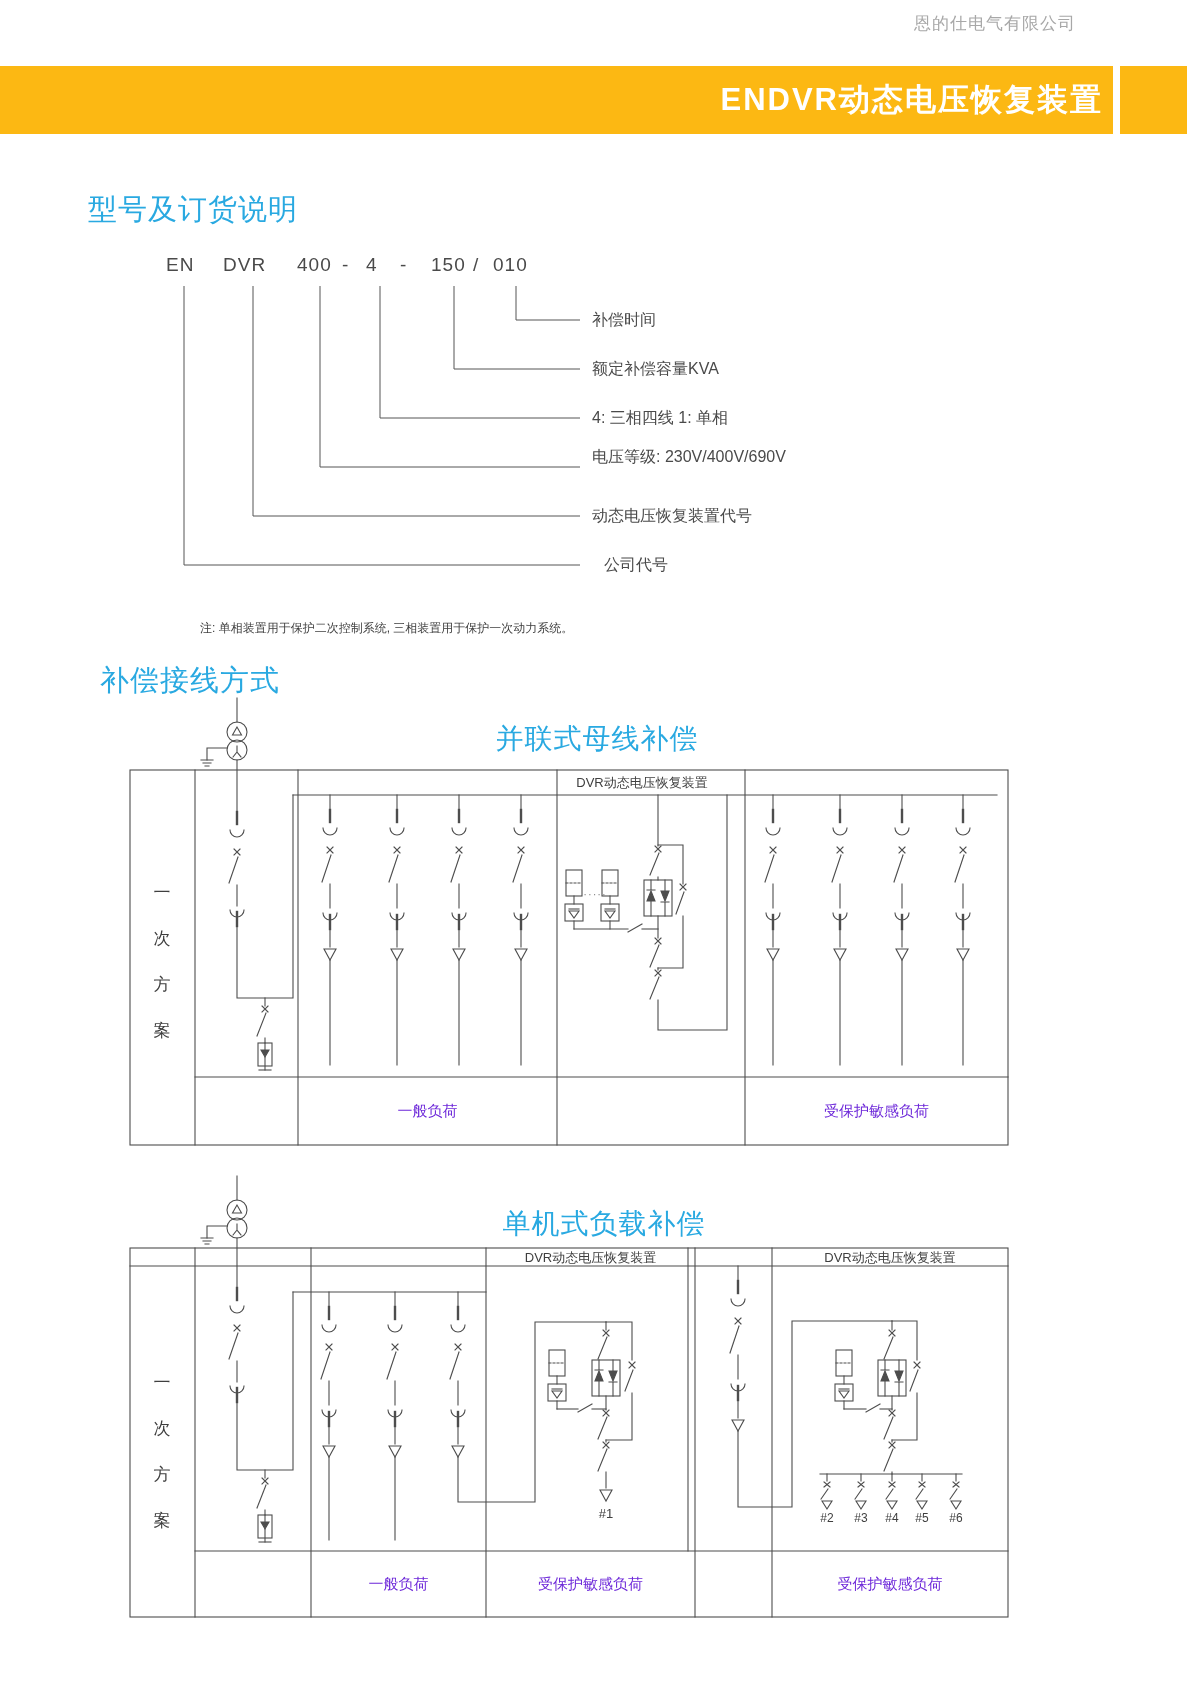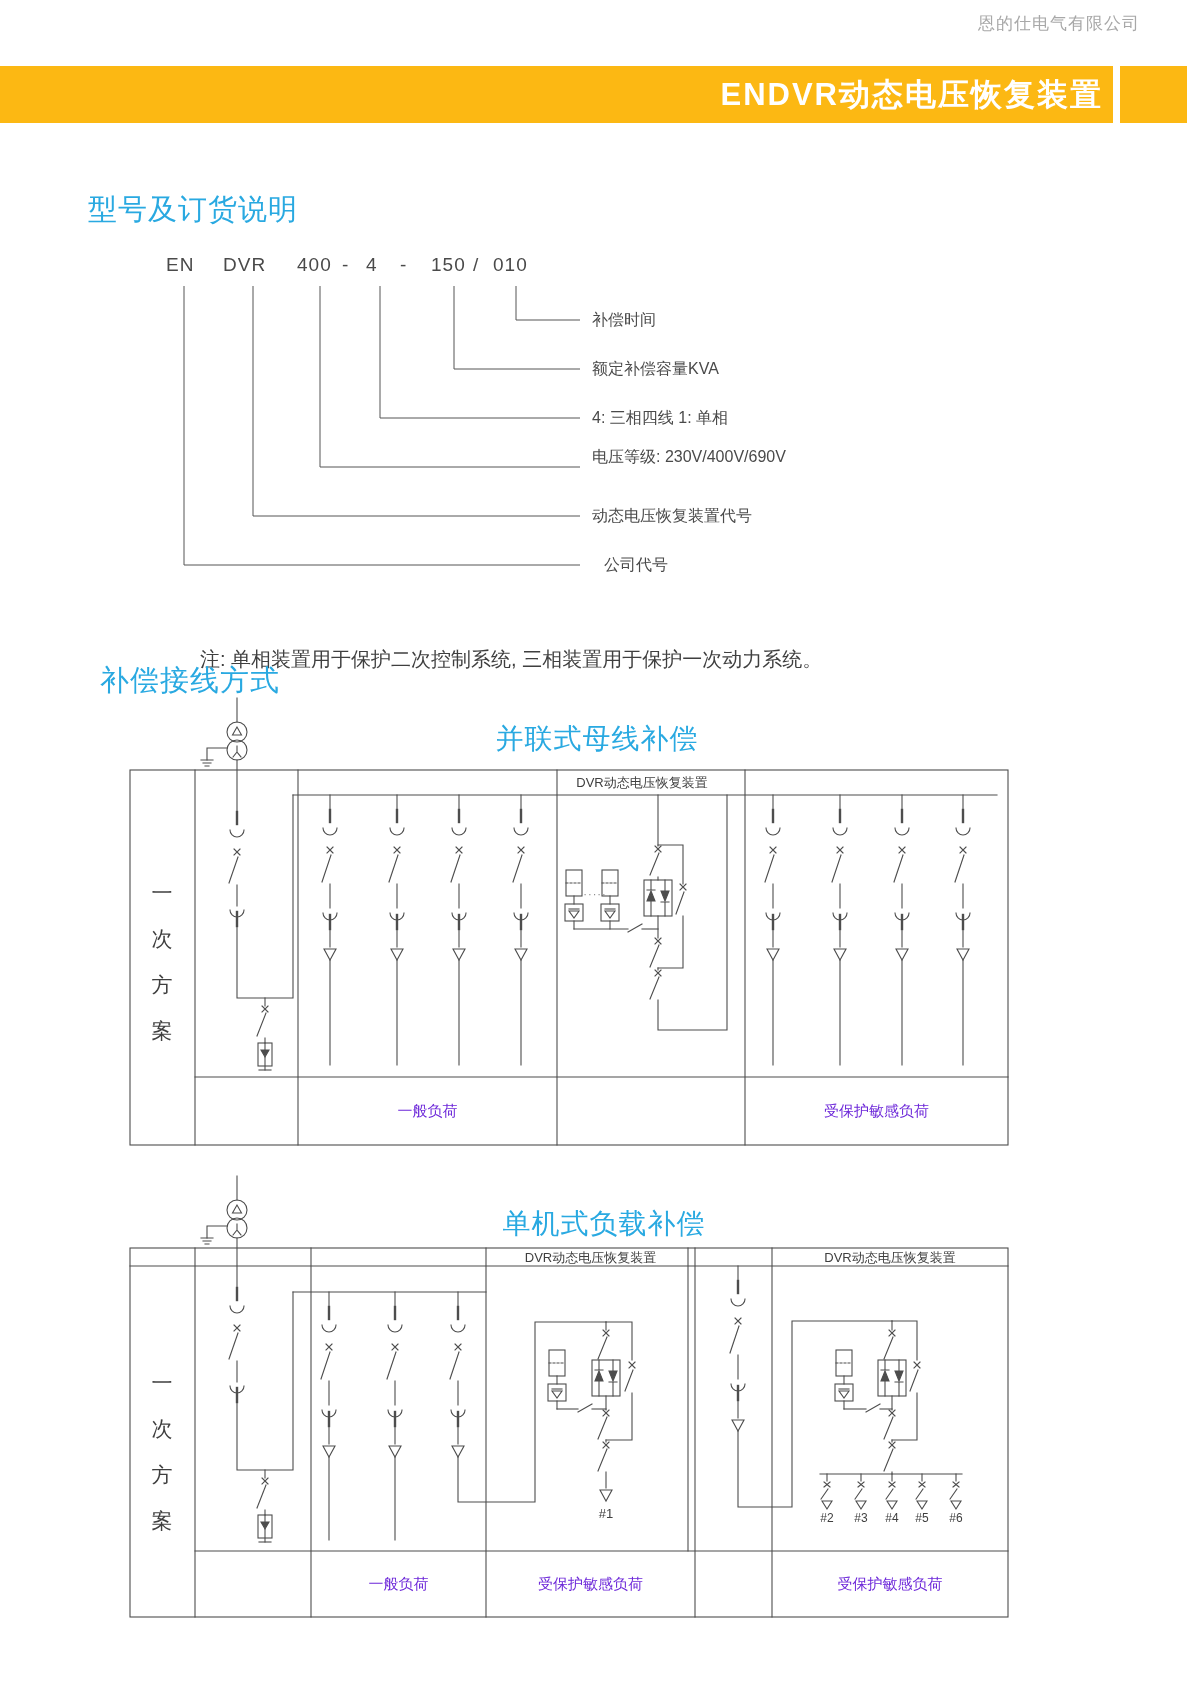--- a/index.html
+++ b/index.html
@@ -1,30 +1,30 @@
 <!DOCTYPE html>
 <html><head>
 <meta charset="utf-8">
 <style>
   html,body{margin:0;padding:0;background:#ffffff;}
   body{width:1200px;height:1683px;position:relative;font-family:"Liberation Sans",sans-serif;overflow:hidden;}
   .abs{position:absolute;}
   .ctr{text-align:center;}
   .blue-title{color:#29A9E1;font-size:29px;letter-spacing:1px;font-family:Liberation Serif, serif;}
-  .banner-bar{background:#FCB813;top:66px;height:57px;text-align:center;}
+  .banner-bar{background:#FCB813;top:66px;height:68px;text-align:center;}
   .banner-main{left:0;width:1113px;display:flex;align-items:center;justify-content:flex-end;}
   .banner-side{left:1120px;width:67px;}
   .banner-title{color:#ffffff;font-size:31px;font-weight:bold;letter-spacing:2px;padding-right:10px;}
-  .company{top:12px;left:732px;width:408px;text-align:right;color:#A8A8A8;font-size:17px;letter-spacing:1px;}
+  .company{top:12px;left:668px;width:408px;text-align:right;color:#A8A8A8;font-size:17px;letter-spacing:1px;}
   .model-tok{top:254px;color:#4A4A4A;font-size:19px;font-weight:500;letter-spacing:1px;}
   .bd-label{left:592px;height:20px;color:#4A4A4A;font-size:16px;white-space:nowrap;}
-  .note{left:200px;top:620px;color:#3F3F3F;font-size:20px;white-space:nowrap;margin-top:26px;}
+  .note{left:200px;top:620px;color:#3F3F3F;font-size:12px;white-space:nowrap;}
   .dvr-head{color:#3F3F3F;font-size:13px;white-space:nowrap;}
   .cell-label{color:#6d28d9;font-size:15px;}
-  .vert-label{width:26px;color:#3F3F3F;font-size:21px;line-height:46px;text-align:center;word-break:break-all;}
+  .vert-label{width:26px;color:#3F3F3F;font-size:17px;line-height:46px;text-align:center;word-break:break-all;}
   .tag{color:#3F3F3F;font-size:13px;}
   .dots{color:#888;font-size:11px;letter-spacing:1px;}
   svg{position:absolute;left:0;top:0;}
 </style>
 </head>
 <body>
 
 <div class="abs company">恩的仕电气有限公司</div>
 
 <div class="abs banner-bar banner-main">

